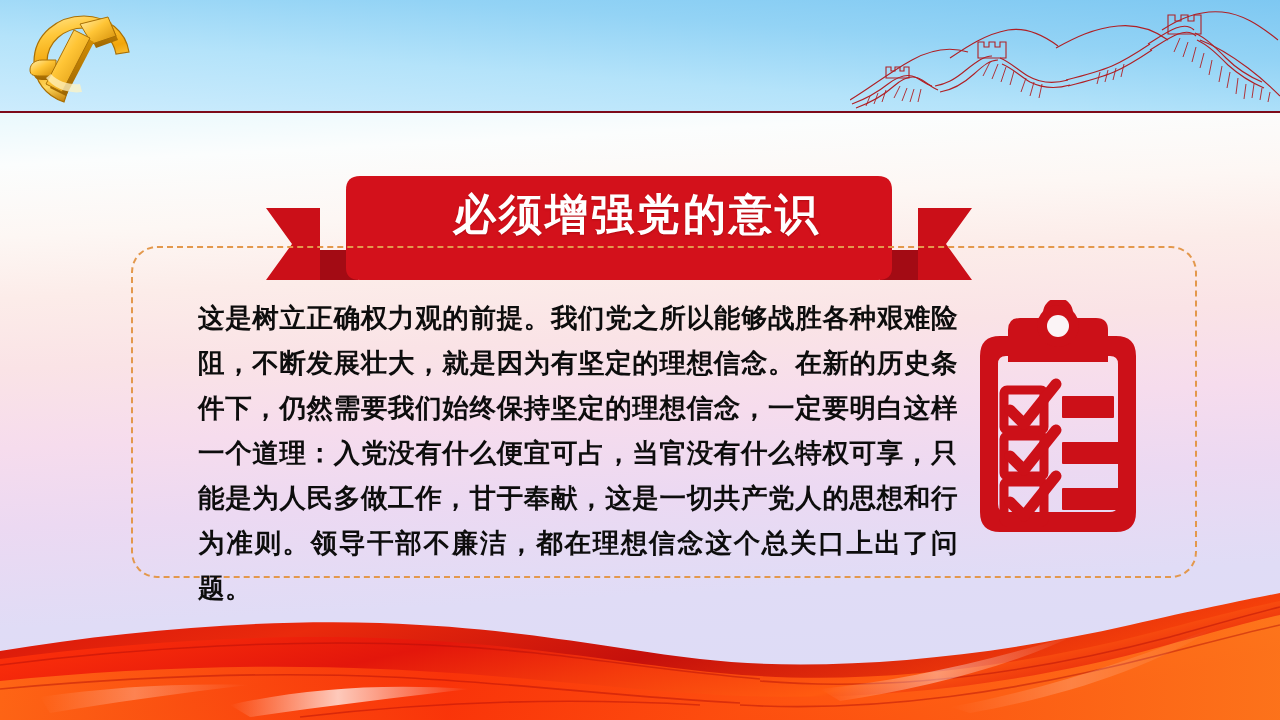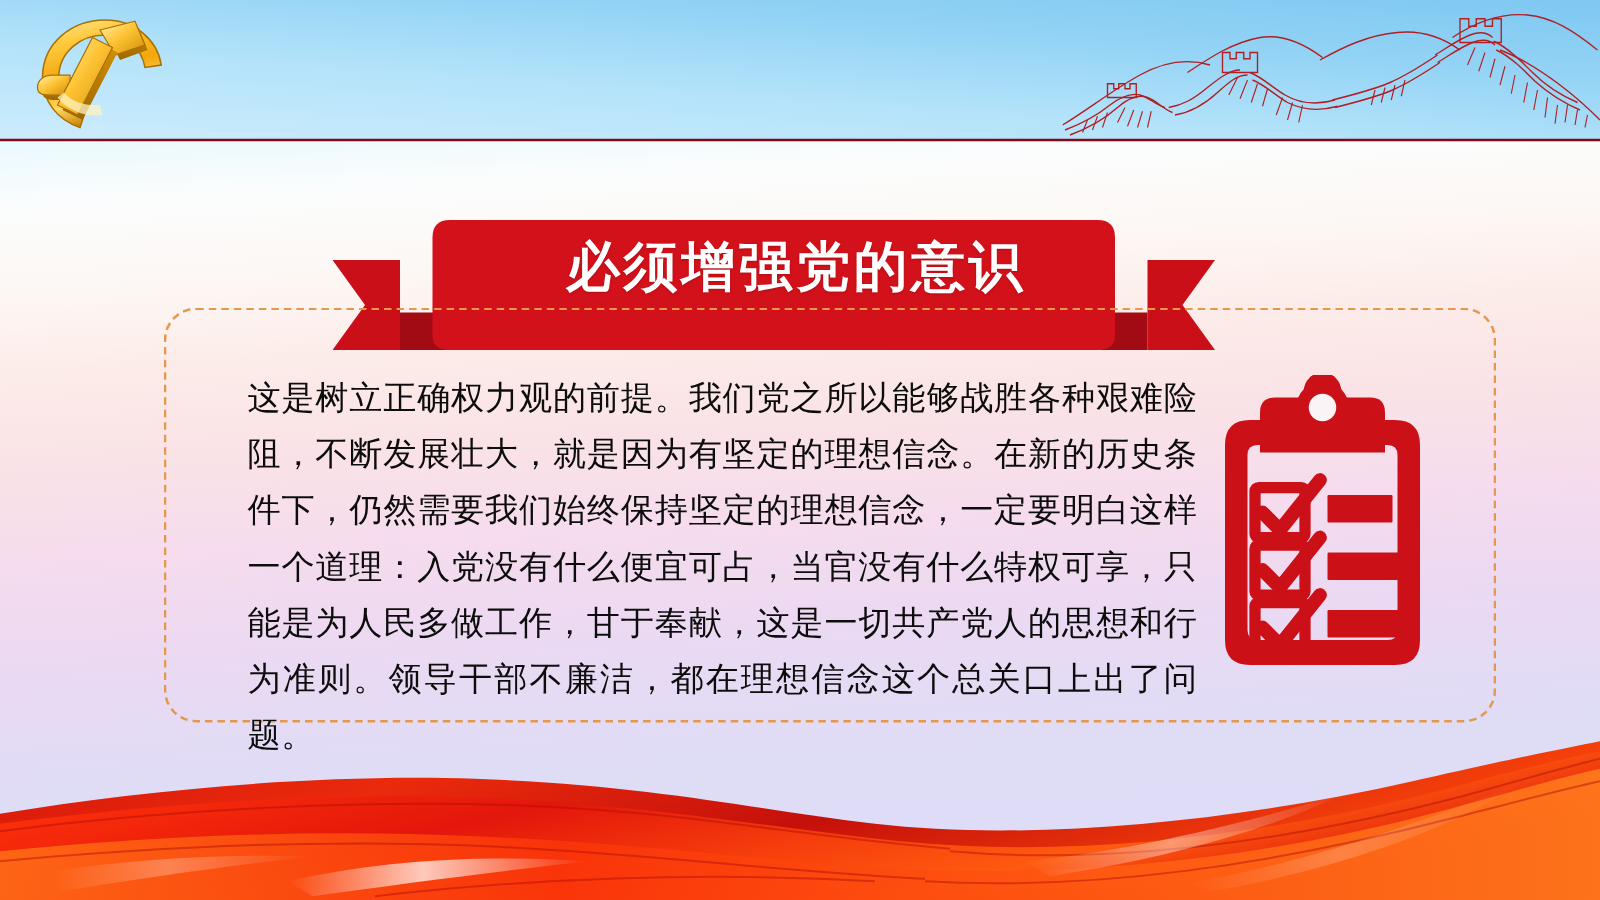--- a/index.html
+++ b/index.html
@@ -84,21 +84,21 @@
     border: 2px dashed #e3984c;
     border-radius: 26px;
     box-sizing: border-box;
   }
   #body-text {
     position: absolute;
     left: 198px; top: 296px;
     width: 760px;
     font-size: 26.5px;
     line-height: 45px;
-    font-weight: normal;
+    font-weight: bold;
     color: #0d0d0d;
     letter-spacing: .5px;
     text-align: justify;
   }
   #clipboard {
     position: absolute;
     left: 958px; top: 300px;
     width: 200px; height: 232px;
   }
 

